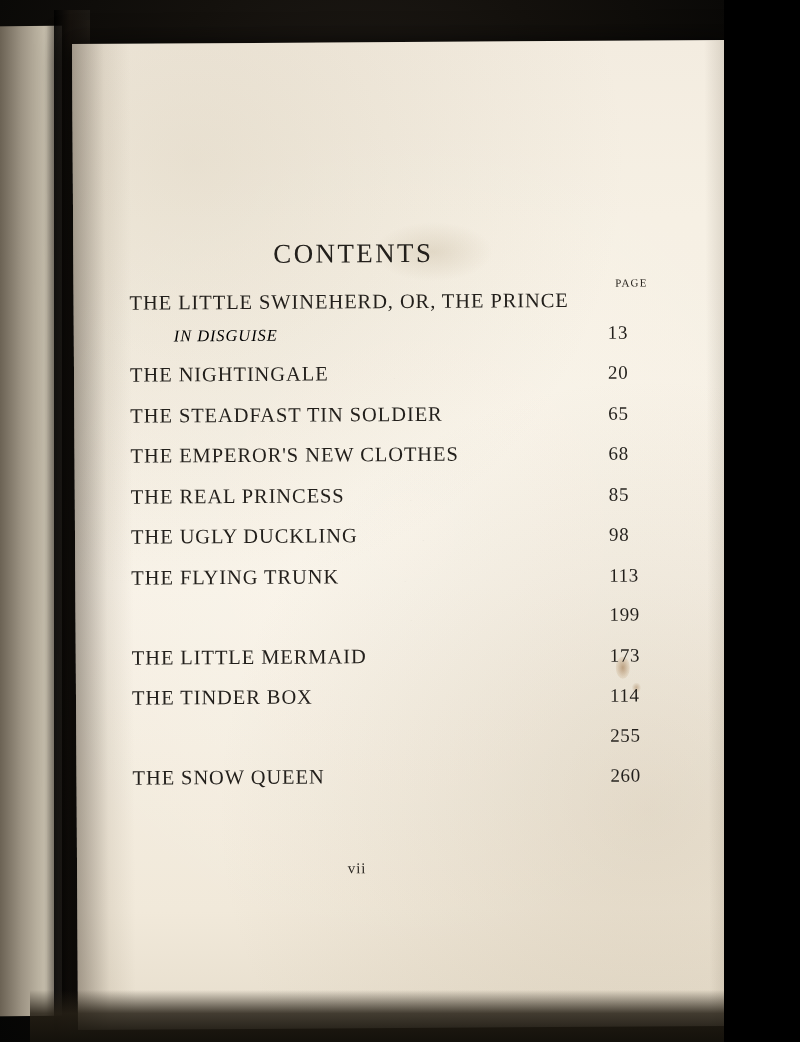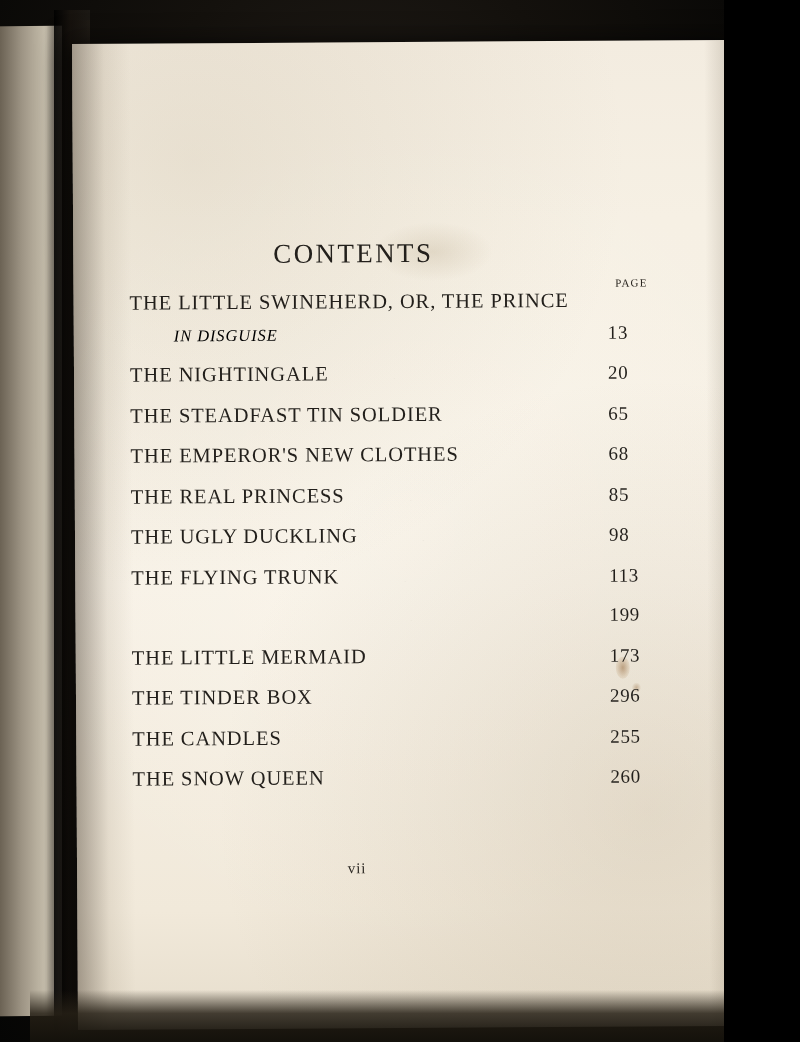--- a/index.html
+++ b/index.html
@@ -346,25 +346,24 @@
               <span class="dots">. . . .</span>
             </span>
           <span class="pg">173</span>
         </div>
 
         <div class="toc-row">
           <span class="toc-title-cell sc-first">The Tinder Box</span>
           <span class="leaders">
               <span class="dots">. . . . .</span>
             </span>
-          <span class="pg">296</span>
-        </div>
-
-        <div class="toc-row">
-          <span class="toc-title-cell sc-first">The Candles</span>
+          <span class="pg">114</span>
+        </div>
+
+        <div class="toc-row">
           <span class="leaders">
               <span class="dots">. . . . .</span>
             </span>
           <span class="pg">255</span>
         </div>
 
         <div class="toc-row">
           <span class="toc-title-cell sc-first">The Snow Queen</span>
           <span class="leaders">
               <span class="dots">. . . .</span>

